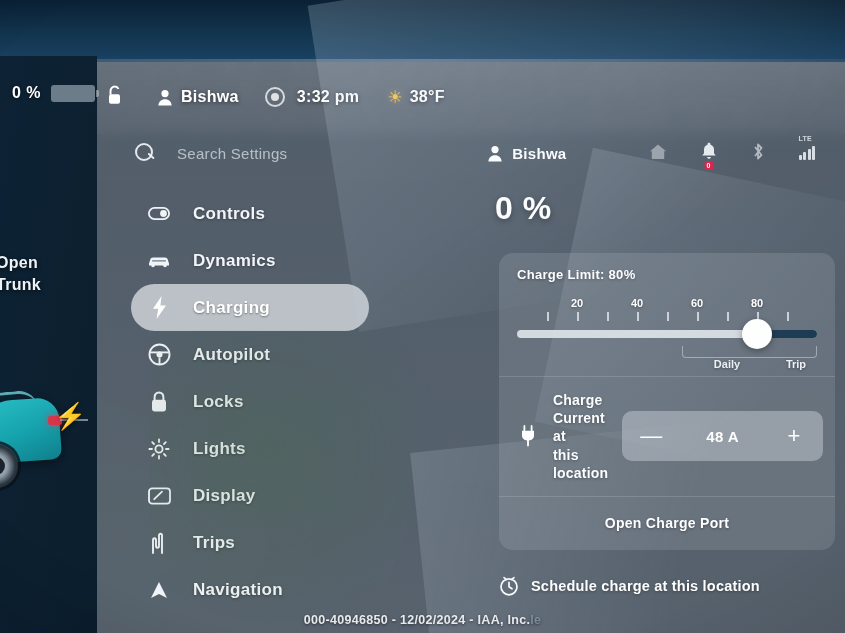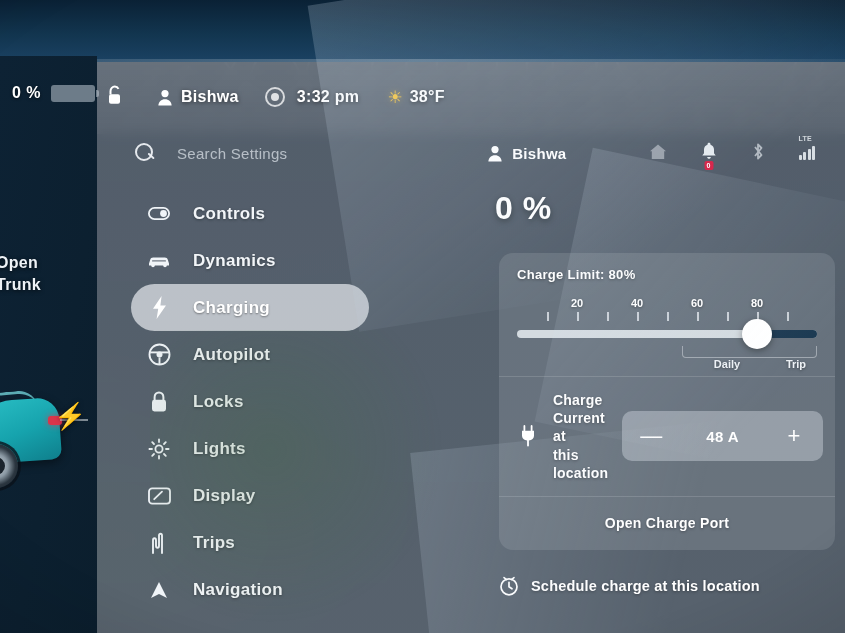--- a/index.html
+++ b/index.html
@@ -616,14 +616,17 @@
   </div>
 
   <div class="glare">
     <div class="glare-1"></div>
     <div class="glare-2"></div>
     <div class="glare-3"></div>
     <div class="glare-4"></div>
     <div class="vignette"></div>
   </div>
 
+  <div class="watermark">
+    <span>000-40946850 - 12/02/2024 - IAA, Inc.</span><span class="ghost">le</span>
+  </div>
 
 </div>
 
 </body></html>

